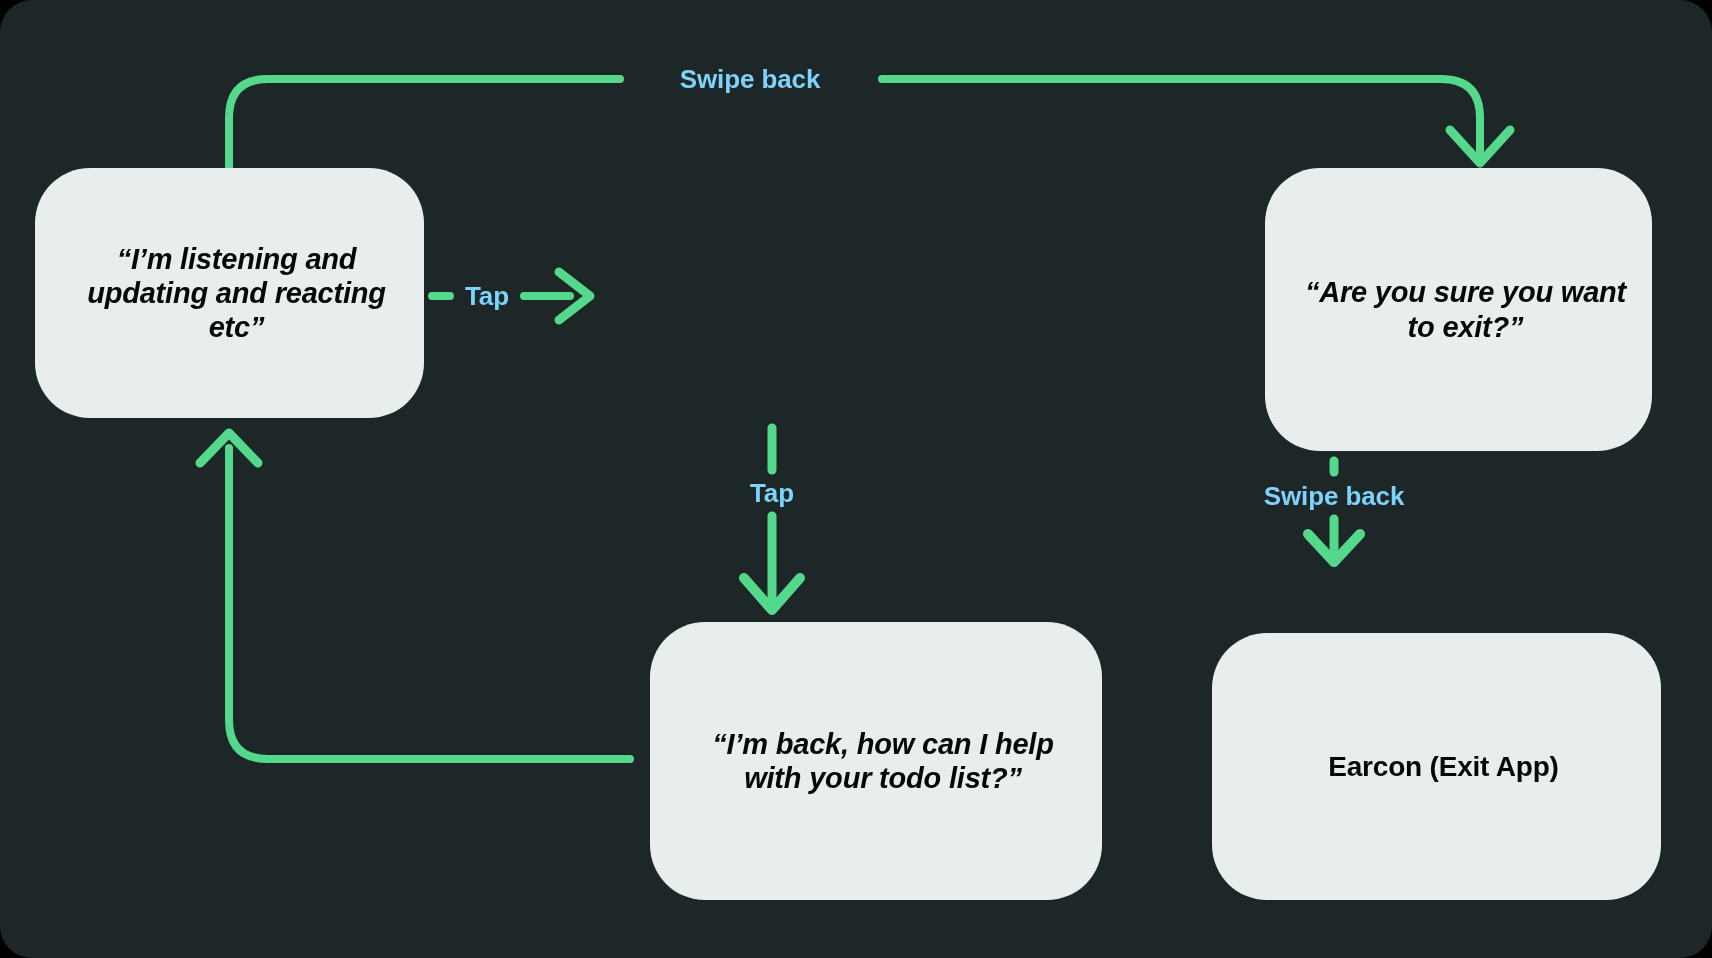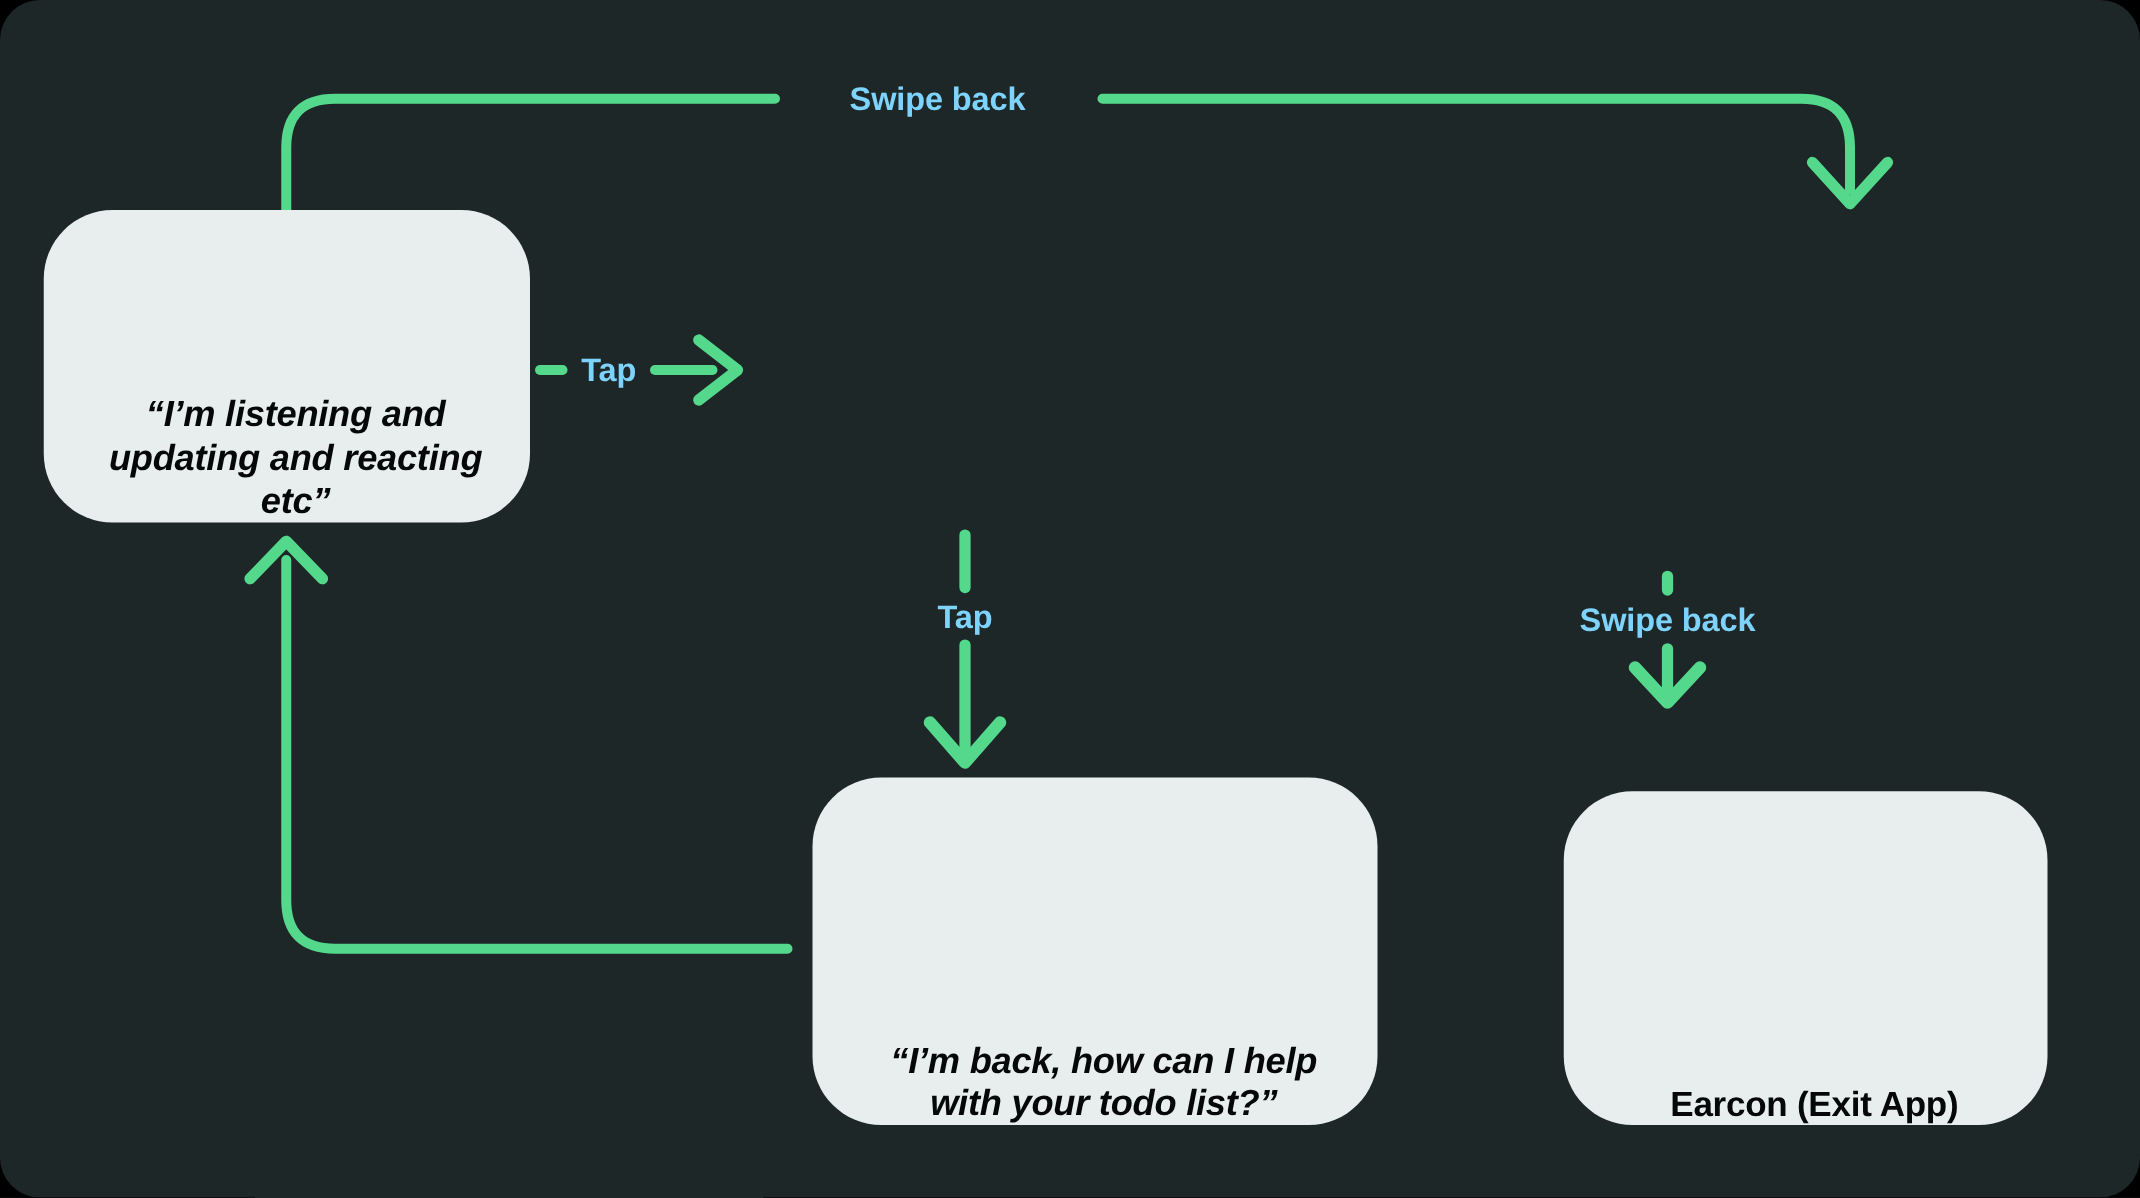--- a/index.html
+++ b/index.html
@@ -30,21 +30,21 @@
     width: 1712px;
     height: 958px;
     pointer-events: none;
   }
 
   .node {
     position: absolute;
     background: #e7eeed;
     border-radius: 55px;
     display: flex;
-    align-items: flex-end;
+    align-items: center;
     justify-content: center;
     box-sizing: border-box;
     padding-left: 14px;
   }
 
   .node-label {
     font-weight: bold;
     font-style: italic;
     color: #050708;
     text-align: center;
@@ -56,21 +56,21 @@
   .node-label.plain {
     font-style: normal;
     font-size: 28px;
   }
 
   
   #node-listening { left: 35px;   top: 168px; width: 389px; height: 250px; }
   #node-paused    { left: 650px;  top: 168px; width: 388px; height: 250px; }
   #node-confirm   { left: 1265px; top: 168px; width: 387px; height: 283px; }
   #node-back      { left: 650px;  top: 622px; width: 452px; height: 278px; }
-  #node-earcon    { left: 1251px; top: 633px; width: 387px; height: 267px; }
+  #node-earcon    { left: 1212px; top: 633px; width: 449px; height: 267px; }
 
   
   .edge-label {
     position: absolute;
     color: #7dd3fc;
     font-weight: bold;
     font-size: 26px;
     letter-spacing: -0.1px;
     white-space: nowrap;
     transform: translate(-50%, -50%);
@@ -116,20 +116,23 @@
       <path d="M630 759 L268 759 Q229 759 229 720 L229 448" stroke="#54d98c" stroke-width="8" stroke-linecap="round" fill="none"></path>
       <path d="M200 463 L229 433 L258 463" stroke="#54d98c" stroke-width="9" stroke-linecap="round" stroke-linejoin="round" fill="none"></path>
     </g>
   </svg>
 
   <div class="node" id="node-listening">
     <div class="node-label">“I’m listening and updating and reacting etc”</div>
   </div>
 
 
+  <div class="node" id="node-confirm">
+    <div class="node-label">“Are you sure you want to exit?”</div>
+  </div>
 
   <div class="node" id="node-back">
     <div class="node-label">“I’m back, how can I help with your todo list?”</div>
   </div>
 
   <div class="node" id="node-earcon">
     <div class="node-label plain">Earcon (Exit App)</div>
   </div>
 
   <div class="edge-label" id="label-swipe-top">Swipe back</div>

